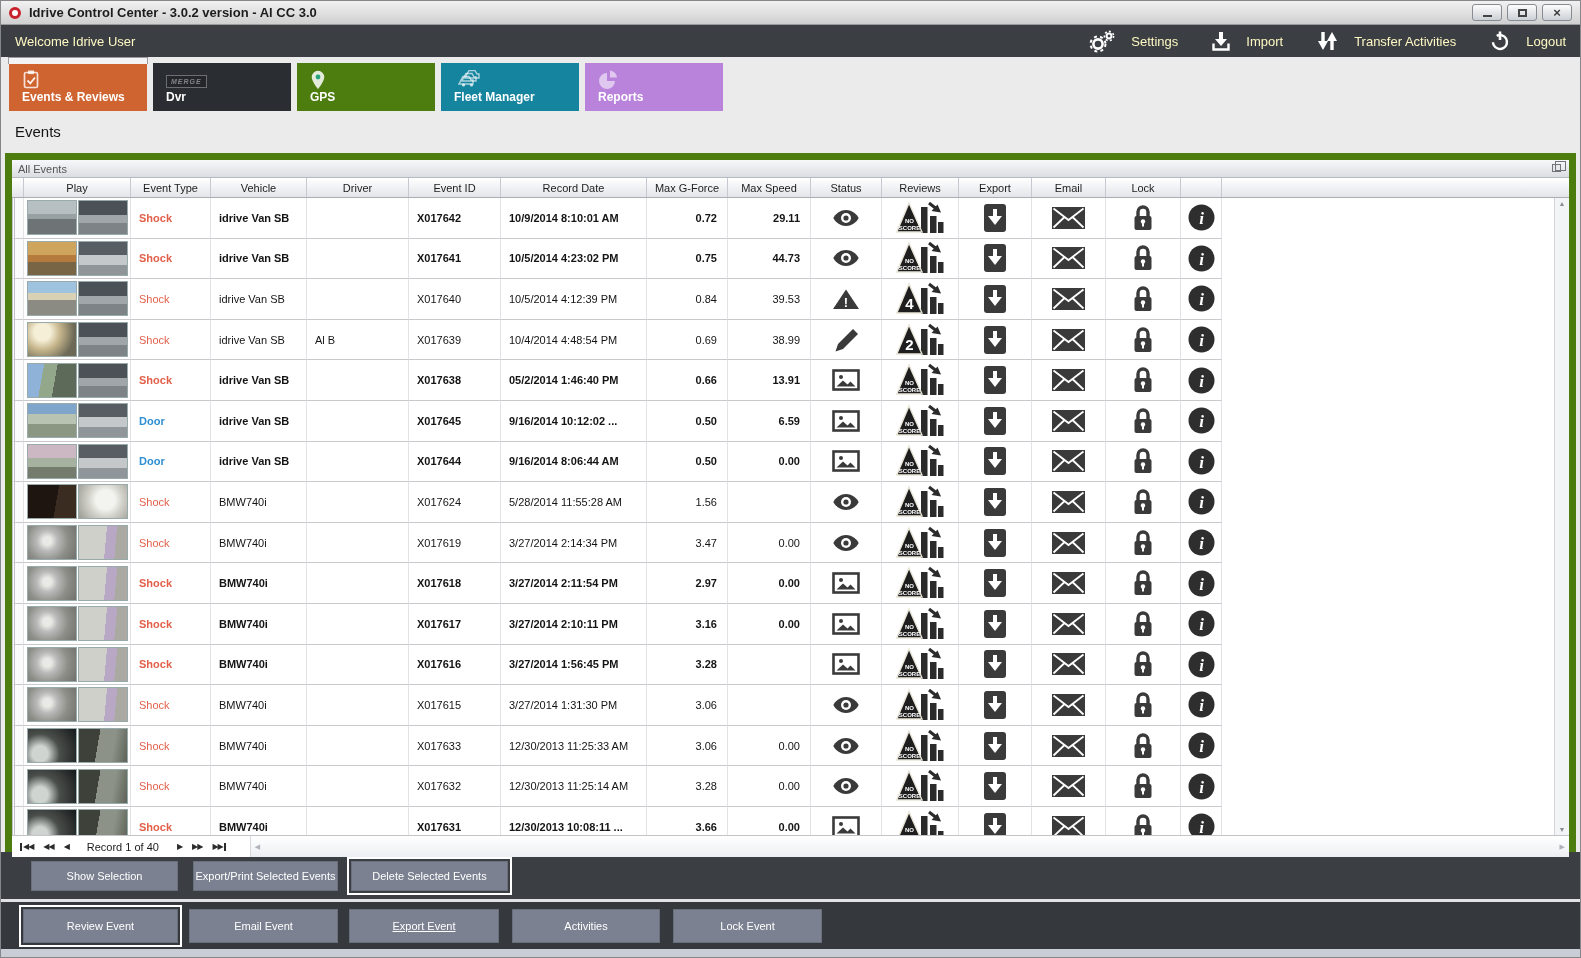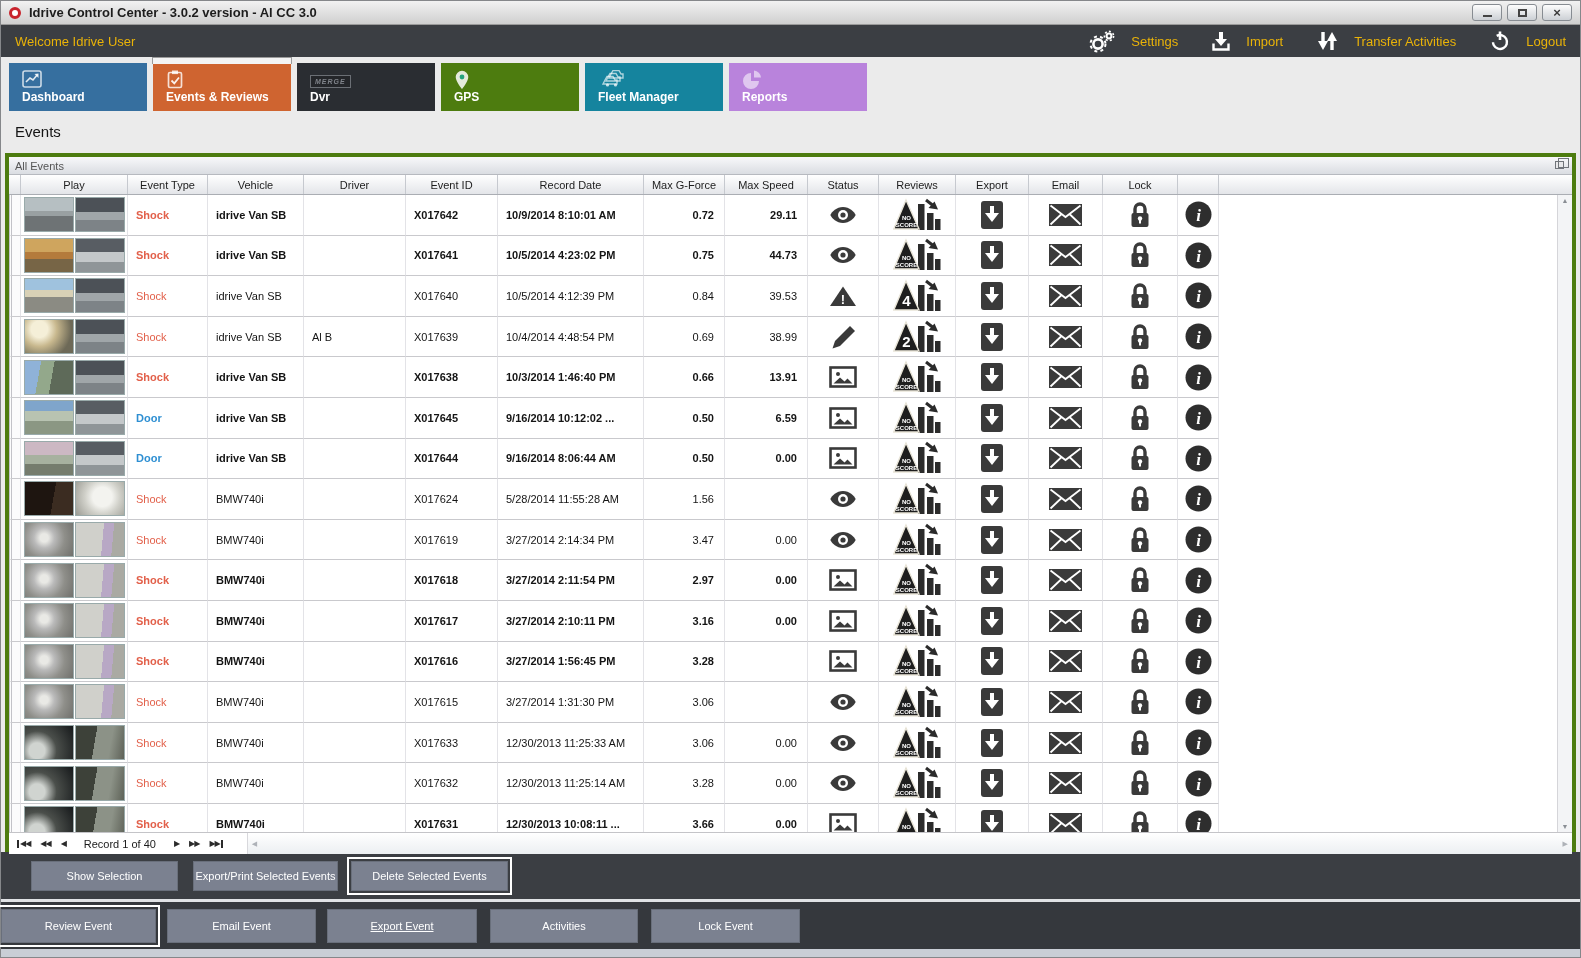--- a/index.html
+++ b/index.html
@@ -11,36 +11,36 @@
   .titlebar { height:24px; flex:0 0 24px; background:linear-gradient(#f4f4f4,#cwhite 40%,#c9c9c9); background:linear-gradient(#f2f2f2,#cfcfcf); border-bottom:1px solid #9a9a9a; display:flex; align-items:center; padding:0 8px; gap:8px; }
   .title-logo { width:12px; height:12px; border:3px solid #c8232c; border-radius:50%; background:#fff; flex:0 0 auto; }
   .title-text { font-size:13px; font-weight:bold; color:#1c1c1c; }
   .win-controls { margin-left:auto; display:flex; gap:5px; }
   .win-btn { width:30px; height:17px; background:linear-gradient(#fdfdfd,#ccd0d5); border:1px solid #878c92; border-radius:3px; display:flex; align-items:center; justify-content:center; color:#3a3a3a; cursor:default; }
   .glyph-min { width:9px; height:2px; background:#444; margin-top:6px; }
   .glyph-max { width:9px; height:8px; border:2px solid #444; }
   .glyph-close { font-size:13px; font-weight:bold; line-height:1; }
 
   
-  .topbar { height:32px; flex:0 0 32px; background:#3b3e43; color:#eab308; display:flex; align-items:center; padding:12px 14px; }
+  .topbar { height:32px; flex:0 0 32px; background:#3b3e43; color:#fef9c3; display:flex; align-items:center; padding:12px 14px; }
   .welcome { font-size:13px; }
   .topbar-actions { margin-left:auto; display:flex; align-items:center; gap:34px; }
   .topbar-item { display:flex; align-items:center; gap:16px; font-size:13px; cursor:pointer; }
 
   
   .tabs { display:flex; gap:6px; padding:6px 8px 0 8px; height:54px; flex:0 0 54px; }
   .tab { width:138px; height:48px; position:relative; color:#fff; padding:7px 0 0 13px; cursor:pointer; }
   .tab .tab-label { position:absolute; left:13px; bottom:7px; font-size:12px; font-weight:bold; }
   .tab.active::before { content:""; position:absolute; left:-1px; right:-1px; top:-6px; height:6px; background:#f4f4f4; border:1px solid #9b9b9b; border-bottom:none; }
   .merge-logo { display:inline-block; border:1px solid #6b6f75; color:#81858c; background:#24262a; font-style:italic; font-size:7px; letter-spacing:1px; padding:2px 4px; font-weight:bold; }
 
   .page-heading { font-size:15px; color:#141414; padding:12px 0 17px 14px; height:42px; flex:0 0 42px; }
 
   
-  .panel { margin:0 4px; border:4px solid #4d7c0f; background:#fff; height:699px; flex:0 0 699px; display:flex; flex-direction:column; position:relative; }
+  .panel { margin:0 4px; border:7px solid #4d7c0f; background:#fff; height:699px; flex:0 0 699px; display:flex; flex-direction:column; position:relative; }
   .panel-header { height:18px; flex:0 0 18px; background:linear-gradient(#f8f8fa,#dadde2); border-bottom:1px solid #b6b9bf; font-size:11px; color:#555; display:flex; align-items:center; padding-left:6px; position:relative; }
   .restore-ico { position:absolute; right:8px; top:4px; width:9px; height:8px; border:1px solid #70747a; background:#e8e8ea; }
   .restore-ico::before { content:""; position:absolute; left:2px; top:-4px; width:9px; height:8px; border:1px solid #70747a; background:transparent; }
 
   .grid { --cols:12px 107px 80px 96px 102px 92px 146px 81px 83px 71px 77px 73px 74px 75px 41px minmax(0,1fr); }
   .grid-header { display:grid; grid-template-columns:var(--cols); height:20px; flex:0 0 20px; background:linear-gradient(#ffffff,#e3e5e9); border-bottom:1px solid #aaadb3; }
   .gh-cell { display:flex; align-items:center; justify-content:center; font-size:11px; color:#1d1d1d; border-right:1px solid #c6c9cf; overflow:hidden; white-space:nowrap; }
   .gh-cell:last-child { border-right:none; }
 
   .rows-viewport { height:637px; flex:0 0 637px; overflow:hidden; position:relative; }
@@ -91,21 +91,21 @@
   
   .panel1 { height:50px; flex:0 0 50px; background:#3b3e43; border-bottom:3px solid #e0e2e5; display:flex; align-items:center; }
   .panel2 { height:47px; flex:0 0 47px; background:#35383d; display:flex; align-items:center; }
   .btn { background:#7b8190; color:#fff; font-size:11px; border:1px solid #696f7b; display:flex; align-items:center; justify-content:center; cursor:pointer; }
   .panel1 .btn { height:30px; }
   .panel2 .btn { height:34px; }
   .btn.focused { outline:2px solid #fff; outline-offset:2px; }
   .b-show   { width:147px; margin-left:30px; }
   .b-export-print { width:145px; margin-left:15px; }
   .b-delete { width:157px; margin-left:13px; }
-  .b-review { width:155px; }
+  .b-review { width:155px; margin-left:22px; }
   .b-email  { width:149px; margin-left:11px; }
   .b-exportev { width:150px; margin-left:11px;text-decoration:underline; }
   .b-attach { width:148px; margin-left:13px; }
   .b-lockev { width:149px; margin-left:13px; }
   .bottom-strip { height:10px; flex:1; background:#c9ced6; }
 </style>
 </head>
 <body>
 
 <div class="window">
@@ -159,28 +159,20 @@
         <svg class="ico" width="20" height="20" viewBox="0 0 20 20">
           <circle cx="10" cy="11" r="7" fill="none" stroke="#fff" stroke-width="2.4" stroke-dasharray="36 8" transform="rotate(-118 10 11)"></circle>
           <rect x="8.7" y="0.5" width="2.6" height="8.5" fill="#fff"></rect>
         </svg>
         <span>Logout</span>
       </span>
     </span>
   </div>
 
   <div class="tabs">
-    <div class="tab" style="background:#366f9f">
-      <svg class="ico" width="20" height="18" viewBox="0 0 20 18">
-        <rect x="1" y="1" width="18" height="16" rx="2" fill="none" stroke="rgba(255,255,255,.75)" stroke-width="1.6"></rect>
-        <polyline points="4,12 8,8 11,10 15.5,4.5" fill="none" stroke="rgba(255,255,255,.85)" stroke-width="1.6"></polyline>
-        <polygon points="16.5,3.5 16.5,8 12.5,4" fill="rgba(255,255,255,.85)"></polygon>
-      </svg>
-      <span class="tab-label">Dashboard</span>
-    </div>
     <div class="tab active" style="background:#cf6430">
       <svg class="ico" width="18" height="19" viewBox="0 0 18 19">
         <rect x="2.5" y="2.5" width="13" height="15" rx="1.5" fill="none" stroke="rgba(255,255,255,.8)" stroke-width="1.7"></rect>
         <rect x="6" y="0.5" width="6" height="3.6" fill="rgba(255,255,255,.8)"></rect>
         <polyline points="5.5,10.5 8.3,13.3 13,7.5" fill="none" stroke="rgba(255,255,255,.9)" stroke-width="1.8"></polyline>
       </svg>
       <span class="tab-label">Events &amp; Reviews</span>
     </div>
     <div class="tab" style="background:#2a2d32">
       <span class="merge-logo">MERGE</span>
@@ -513,21 +505,21 @@
     <div class="cell c-play">
       <span class="thumb thumb-a t-road-shade"></span>
       <span class="thumb thumb-b t-cab"></span>
     </div>
     <div class="cell c-text">
             <span class="etype" style="color: rgb(226, 96, 74);">Shock</span>
           </div>
     <div class="cell c-text c-vehicle">idrive Van SB</div>
     <div class="cell c-text c-driver"></div>
     <div class="cell c-text c-eventid">X017638</div>
-    <div class="cell c-text c-date">10/3/2014 1:46:40 PM</div>
+    <div class="cell c-text c-date">05/2/2014 1:46:40 PM</div>
     <div class="cell c-num c-gforce">0.66</div>
     <div class="cell c-num c-speed">13.91</div>
     <div class="cell c-icon c-status">
 
       <svg width="30" height="24" viewBox="0 0 30 24">
         <rect x="2.5" y="2.5" width="25" height="19" fill="none" stroke="#3a3a3a" stroke-width="2.6"></rect>
         <circle cx="10" cy="9" r="2" fill="#3a3a3a"></circle>
         <path d="M5.5 18.5 l6.5-6 4.5 4 3-3 5 5 z" fill="#3a3a3a"></path>
       </svg>
     </div>

